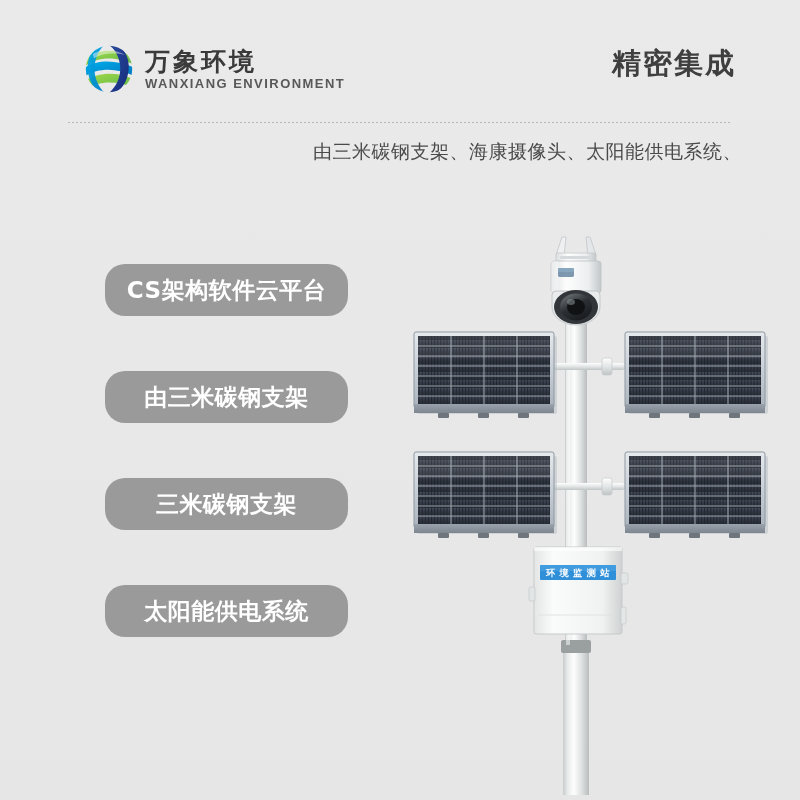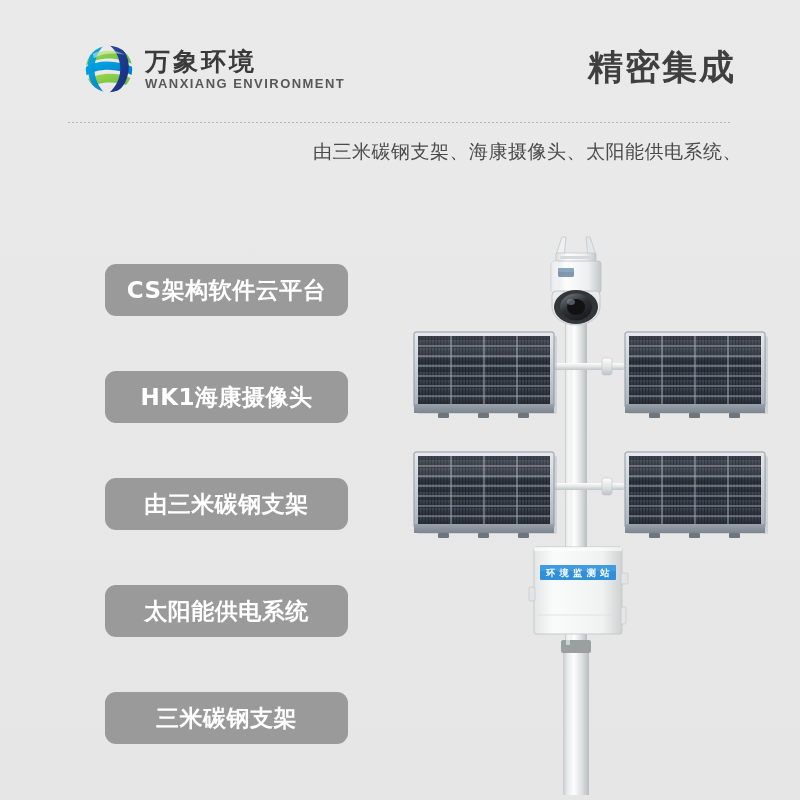--- a/index.html
+++ b/index.html
@@ -67,21 +67,21 @@
     margin-top: 2px;
     font-weight: bold;
     transform: scaleY(0.92);
     transform-origin: left top;
   }
 
   .header-title {
     position: absolute;
     right: 72px;
     top: 44px;
-    font-size: 35px;
+    font-size: 29px;
     font-weight: bold;
     color: #3f3f3f;
     letter-spacing: 2px;
     font-family: "DejaVu Sans", "Liberation Sans", sans-serif;
   }
 
   .divider {
     position: absolute;
     left: 68px;
     top: 122px;
@@ -110,21 +110,21 @@
 
   
   .features {
     position: absolute;
     left: 105px;
     top: 264px;
   }
   .pill {
     width: 243px;
     height: 52px;
-    border-radius: 11px;
+    border-radius: 20px;
     background: #9a9a9a;
     color: #ffffff;
     font-size: 23px;
     font-weight: bold;
     display: flex;
     align-items: center;
     justify-content: center;
     letter-spacing: 0.5px;
     margin-bottom: 55px;
     font-family: "DejaVu Sans", "Liberation Sans", sans-serif;
@@ -188,24 +188,23 @@
   </div>
 
   <div class="divider"></div>
 
   <div class="subtitle">
     <div>由三米碳钢支架、海康摄像头、太阳能供电系统、</div>
   </div>
 
   <div class="features">
     <div class="pill">CS架构软件云平台</div>
-    <div class="pill">HK1海康摄像头</div>
     <div class="pill">由三米碳钢支架</div>
+    <div class="pill">三米碳钢支架</div>
     <div class="pill">太阳能供电系统</div>
-    <div class="pill">三米碳钢支架</div>
   </div>
 
   <div class="product">
     <svg viewBox="0 0 420 590" width="420" height="590" aria-hidden="true">
       <defs>
         <linearGradient id="poleG" x1="0" y1="0" x2="1" y2="0">
           <stop offset="0%" stop-color="#c7cbcb"></stop>
           <stop offset="18%" stop-color="#e9ecec"></stop>
           <stop offset="42%" stop-color="#fdfdfd"></stop>
           <stop offset="70%" stop-color="#e0e3e3"></stop>

